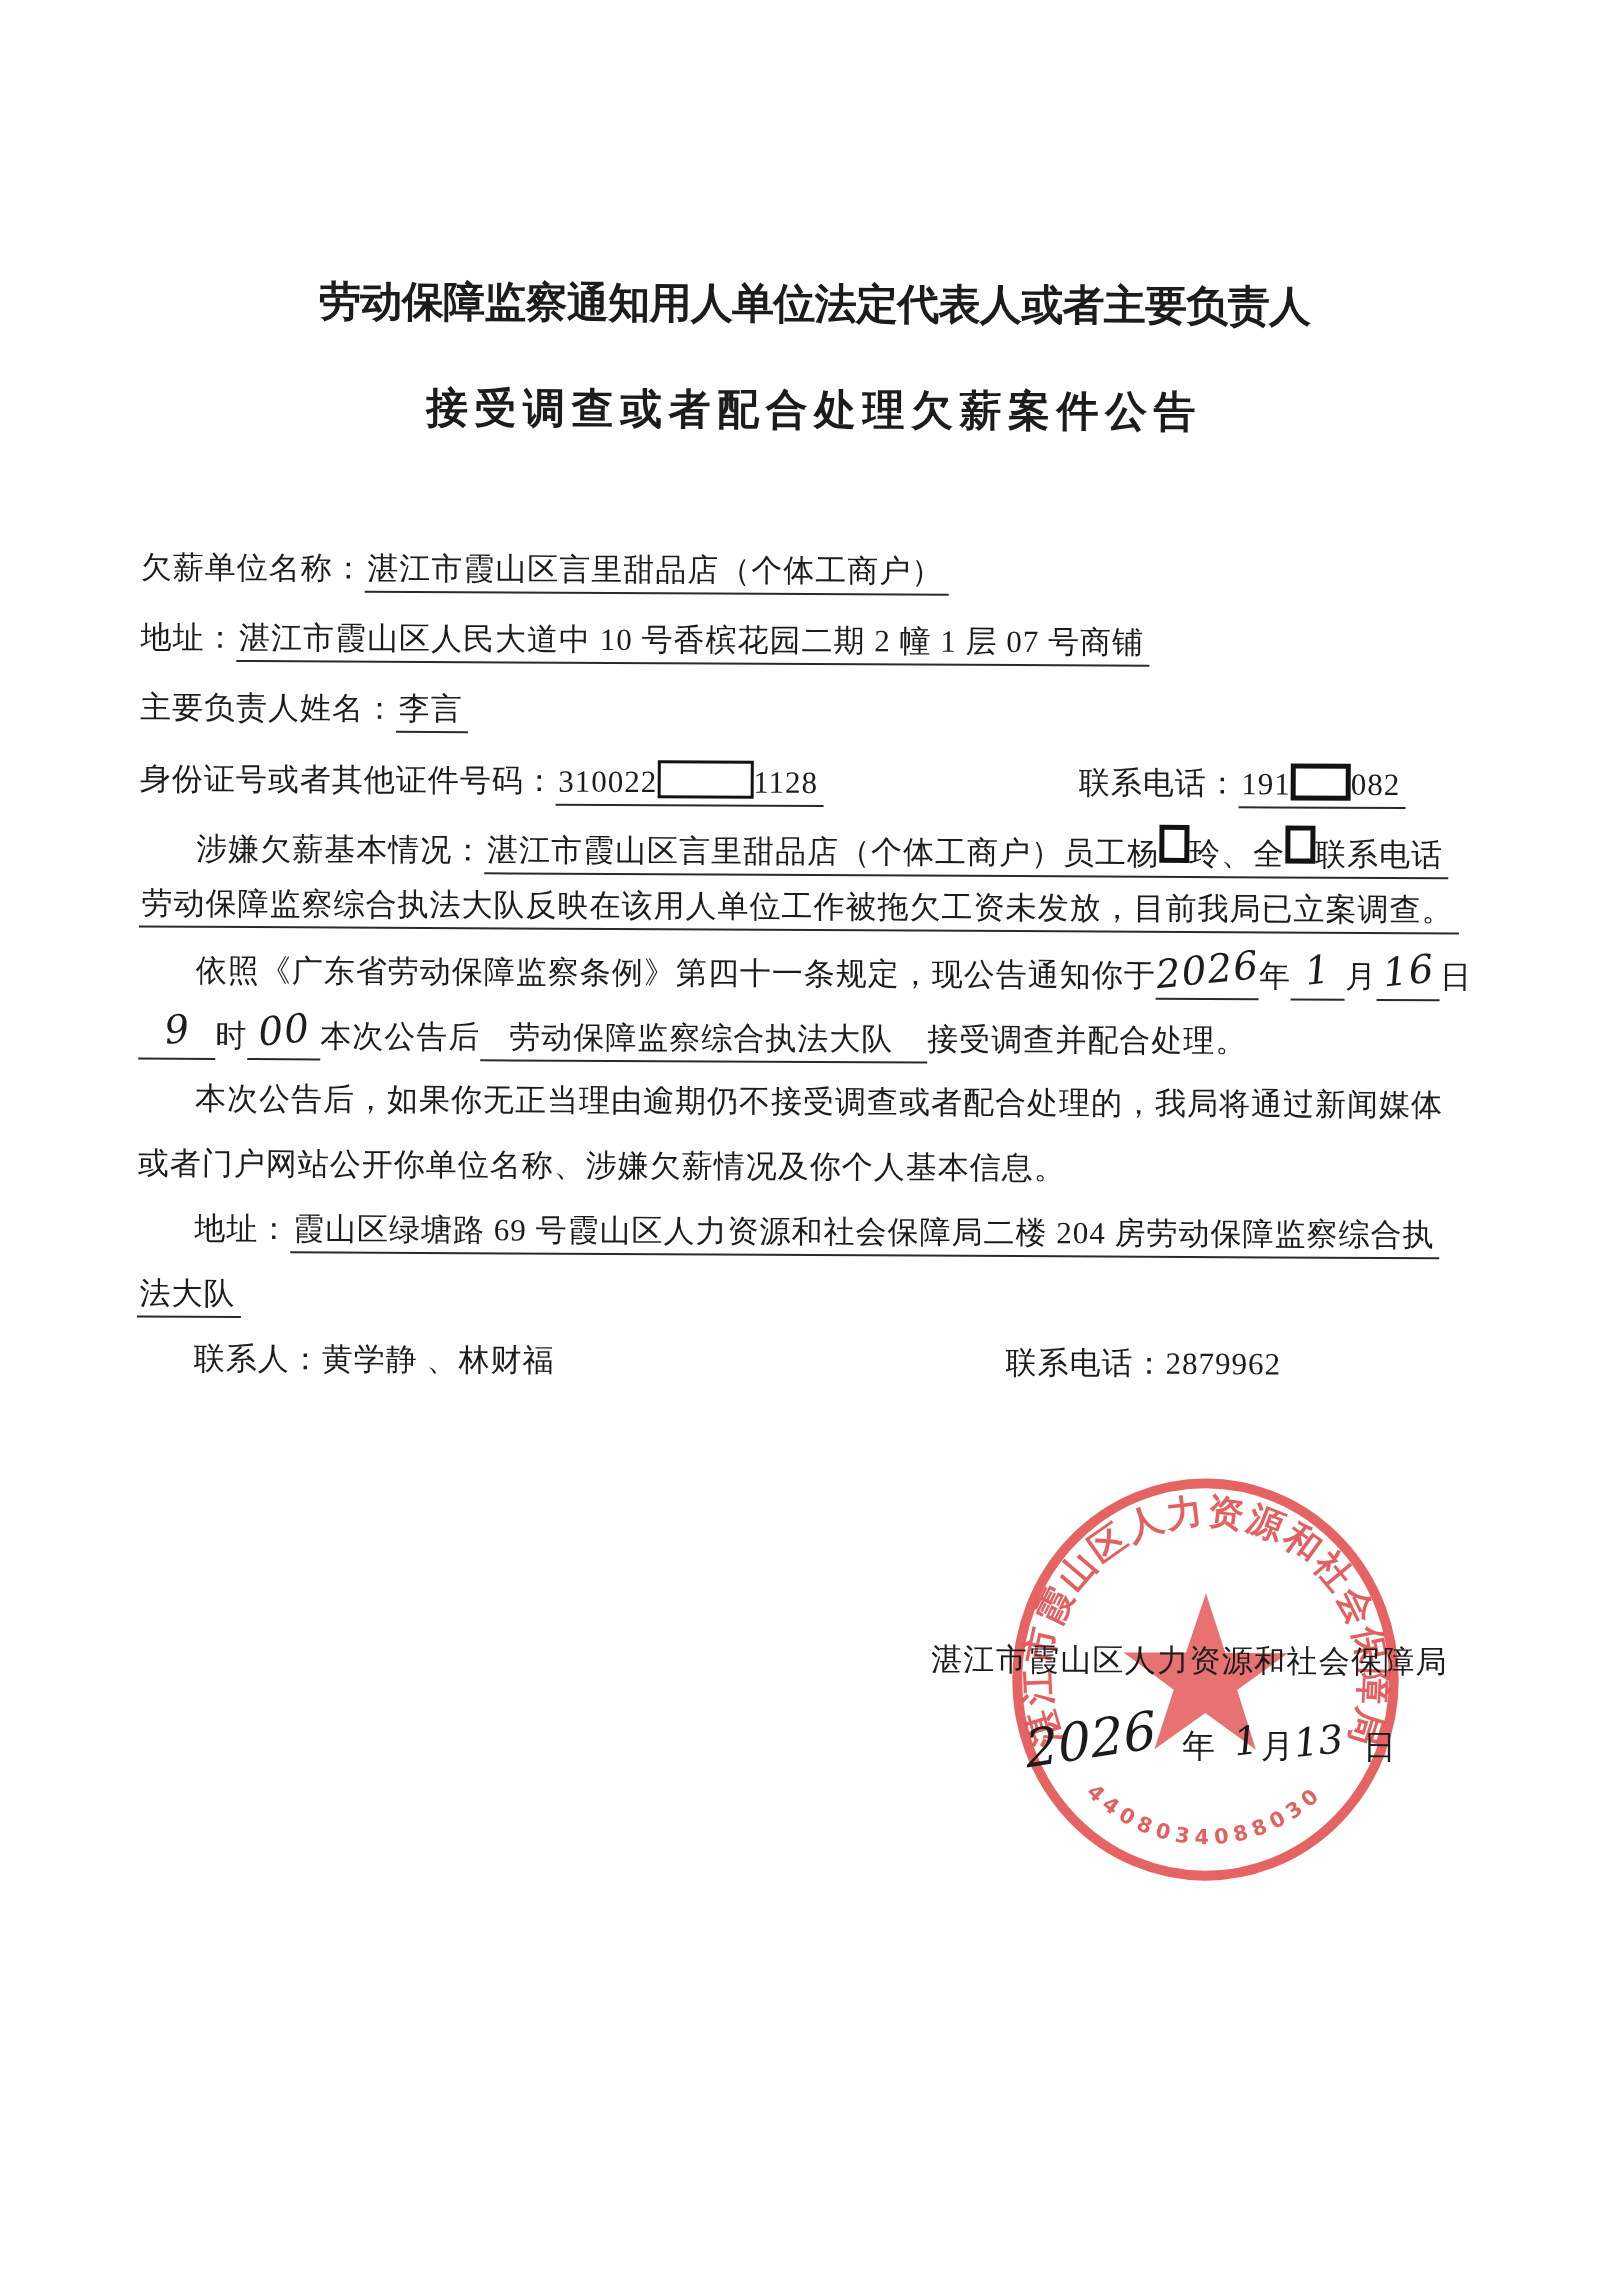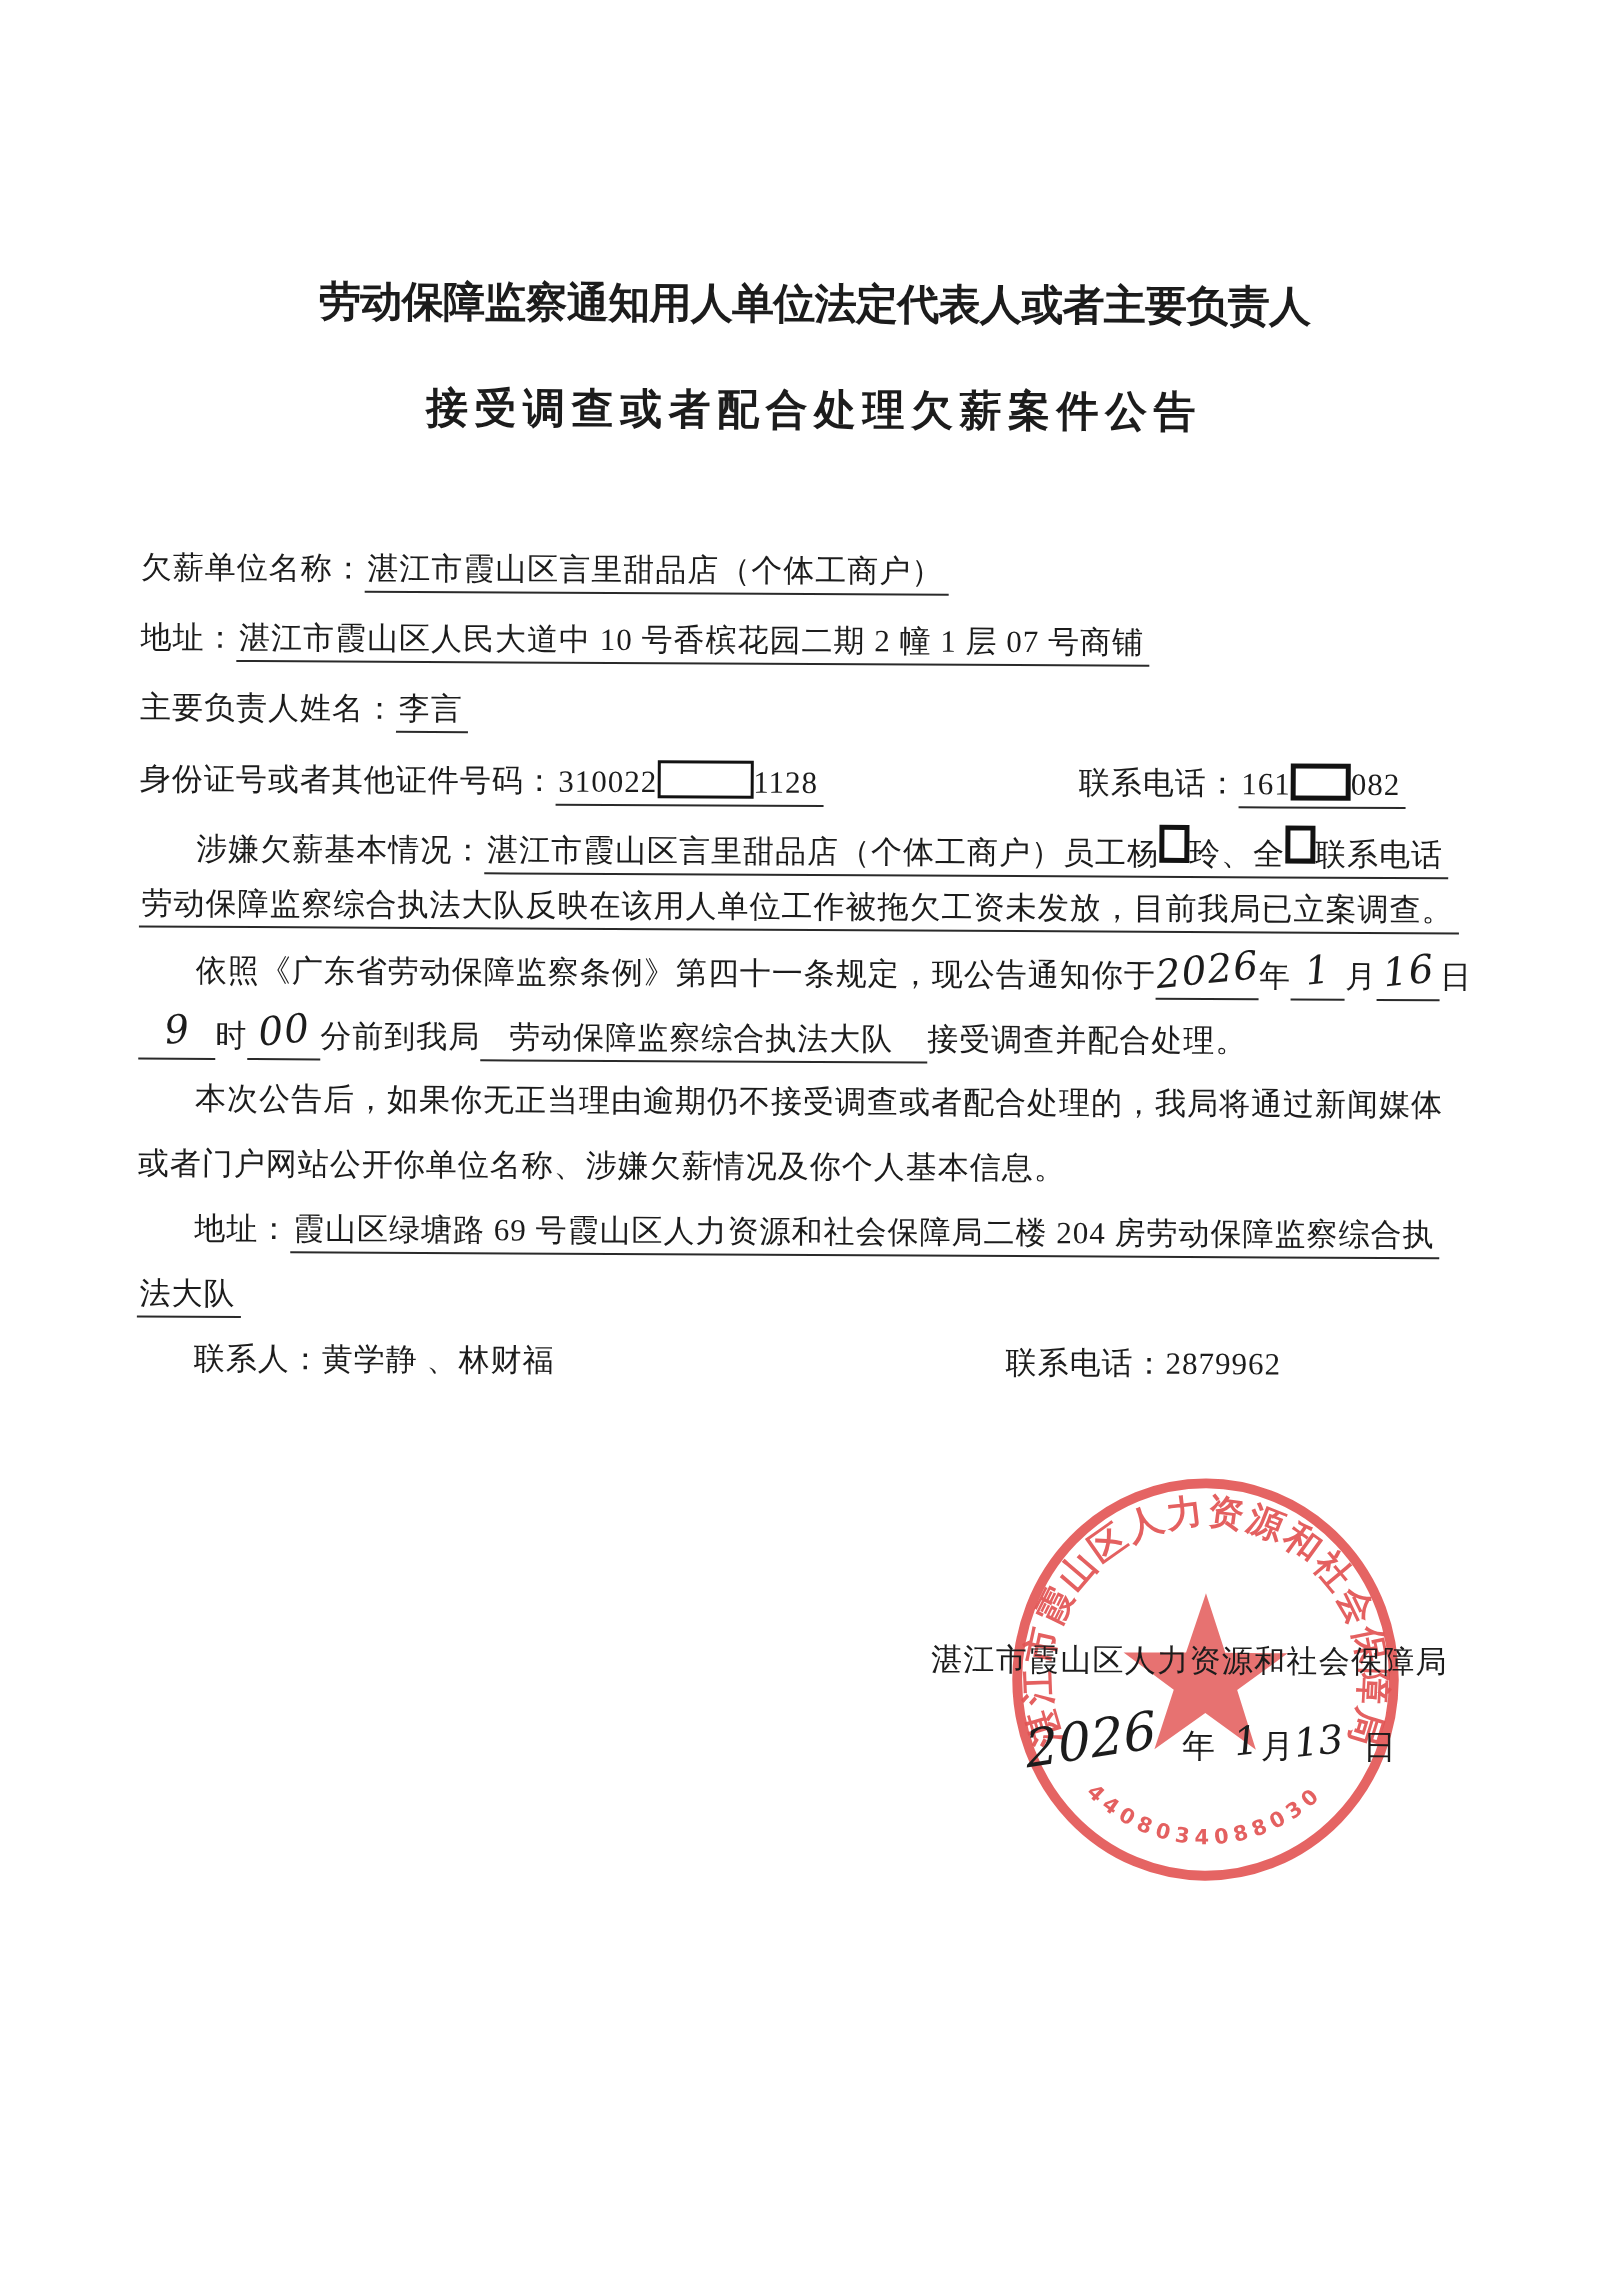--- a/index.html
+++ b/index.html
@@ -103,36 +103,36 @@
     <span>地址：</span><span class="u">湛江市霞山区人民大道中 10 号香槟花园二期 2 幢 1 层 07 号商铺</span>
   </div>
 
   <div class="line" style="top:693px">
     <span>主要负责人姓名：</span><span class="u">李言</span>
   </div>
 
   <div class="line" style="top:761px">
     <span>身份证号或者其他证件号码：</span><span class="u"><span>310022</span><span class="redact id-box"></span><span>1128</span></span>
     <span class="col-phone">
-      <span>联系电话：</span><span class="u"><span>161</span><span class="redact phone-box"></span><span>082</span></span>
+      <span>联系电话：</span><span class="u"><span>191</span><span class="redact phone-box"></span><span>082</span></span>
     </span>
   </div>
 
   <div class="line indent" style="top:823px">
     <span>涉嫌欠薪基本情况：</span><span class="u"><span>湛江市霞山区言里甜品店（个体工商户）员工杨</span><span class="redact name-box"></span><span>玲、全</span><span class="redact name-box"></span><span>联系电话</span></span>
   </div>
   <div class="line" style="top:889px">
     <span class="u">劳动保障监察综合执法大队反映在该用人单位工作被拖欠工资未发放，目前我局已立案调查。</span>
   </div>
 
   <div class="line indent" style="top:953px">
     <span>依照《广东省劳动保障监察条例》第四十一条规定，现公告通知你于</span><span class="blank w-year"><span class="hand">2026</span></span><span>年</span><span class="blank w-month"><span class="hand">1</span></span><span>月</span><span class="blank w-day"><span class="hand">16</span></span><span>日</span>
   </div>
   <div class="line" style="top:1018px">
-    <span class="blank w-hour"><span class="hand">9</span></span><span>时</span><span class="blank w-min"><span class="hand">00</span></span><span>分前到我局</span><span class="blank w-dept"><span>劳动保障监察综合执法大队</span></span><span>接受调查并配合处理。</span>
+    <span class="blank w-hour"><span class="hand">9</span></span><span>时</span><span class="blank w-min"><span class="hand">00</span></span><span>本次公告后</span><span class="blank w-dept"><span>劳动保障监察综合执法大队</span></span><span>接受调查并配合处理。</span>
   </div>
 
   <div class="line indent" style="top:1084px">本次公告后，如果你无正当理由逾期仍不接受调查或者配合处理的，我局将通过新闻媒体</div>
   <div class="line" style="top:1149px">或者门户网站公开你单位名称、涉嫌欠薪情况及你个人基本信息。</div>
 
   <div class="line indent" style="top:1214px">
     <span>地址：</span><span class="u">霞山区绿塘路 69 号霞山区人力资源和社会保障局二楼 204 房劳动保障监察综合执</span>
   </div>
   <div class="line" style="top:1279px">
     <span class="u">法大队</span>

